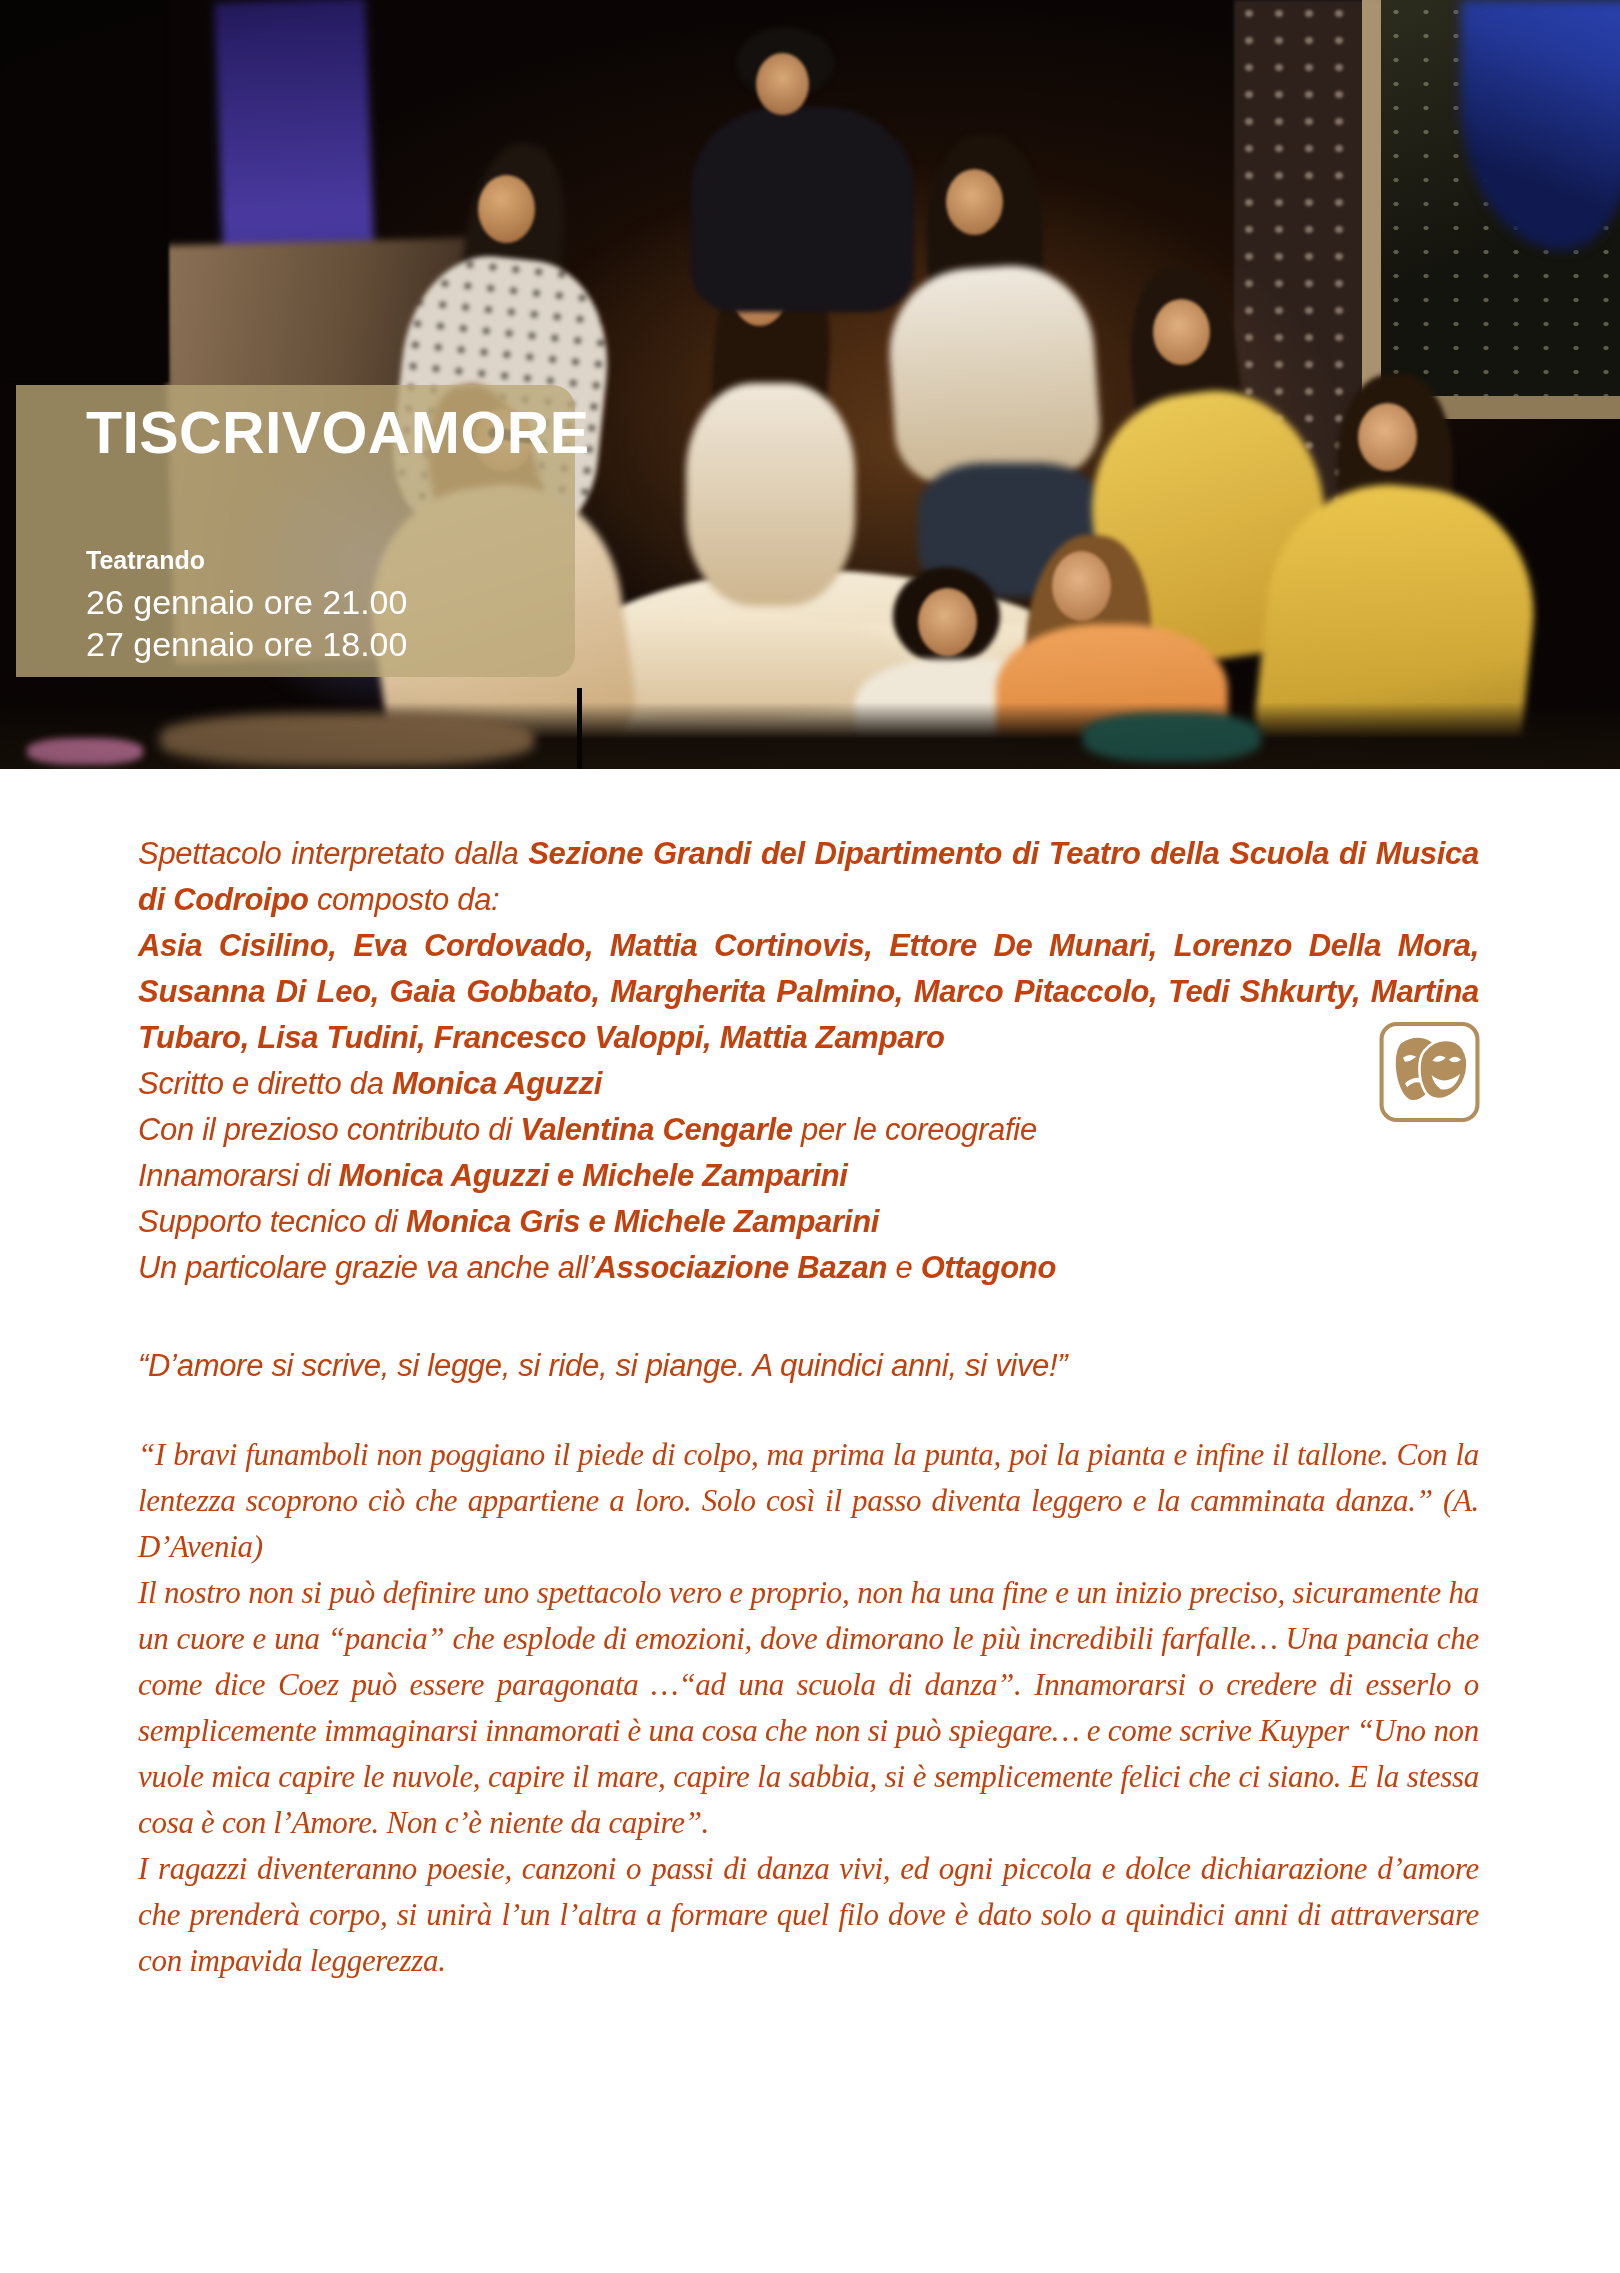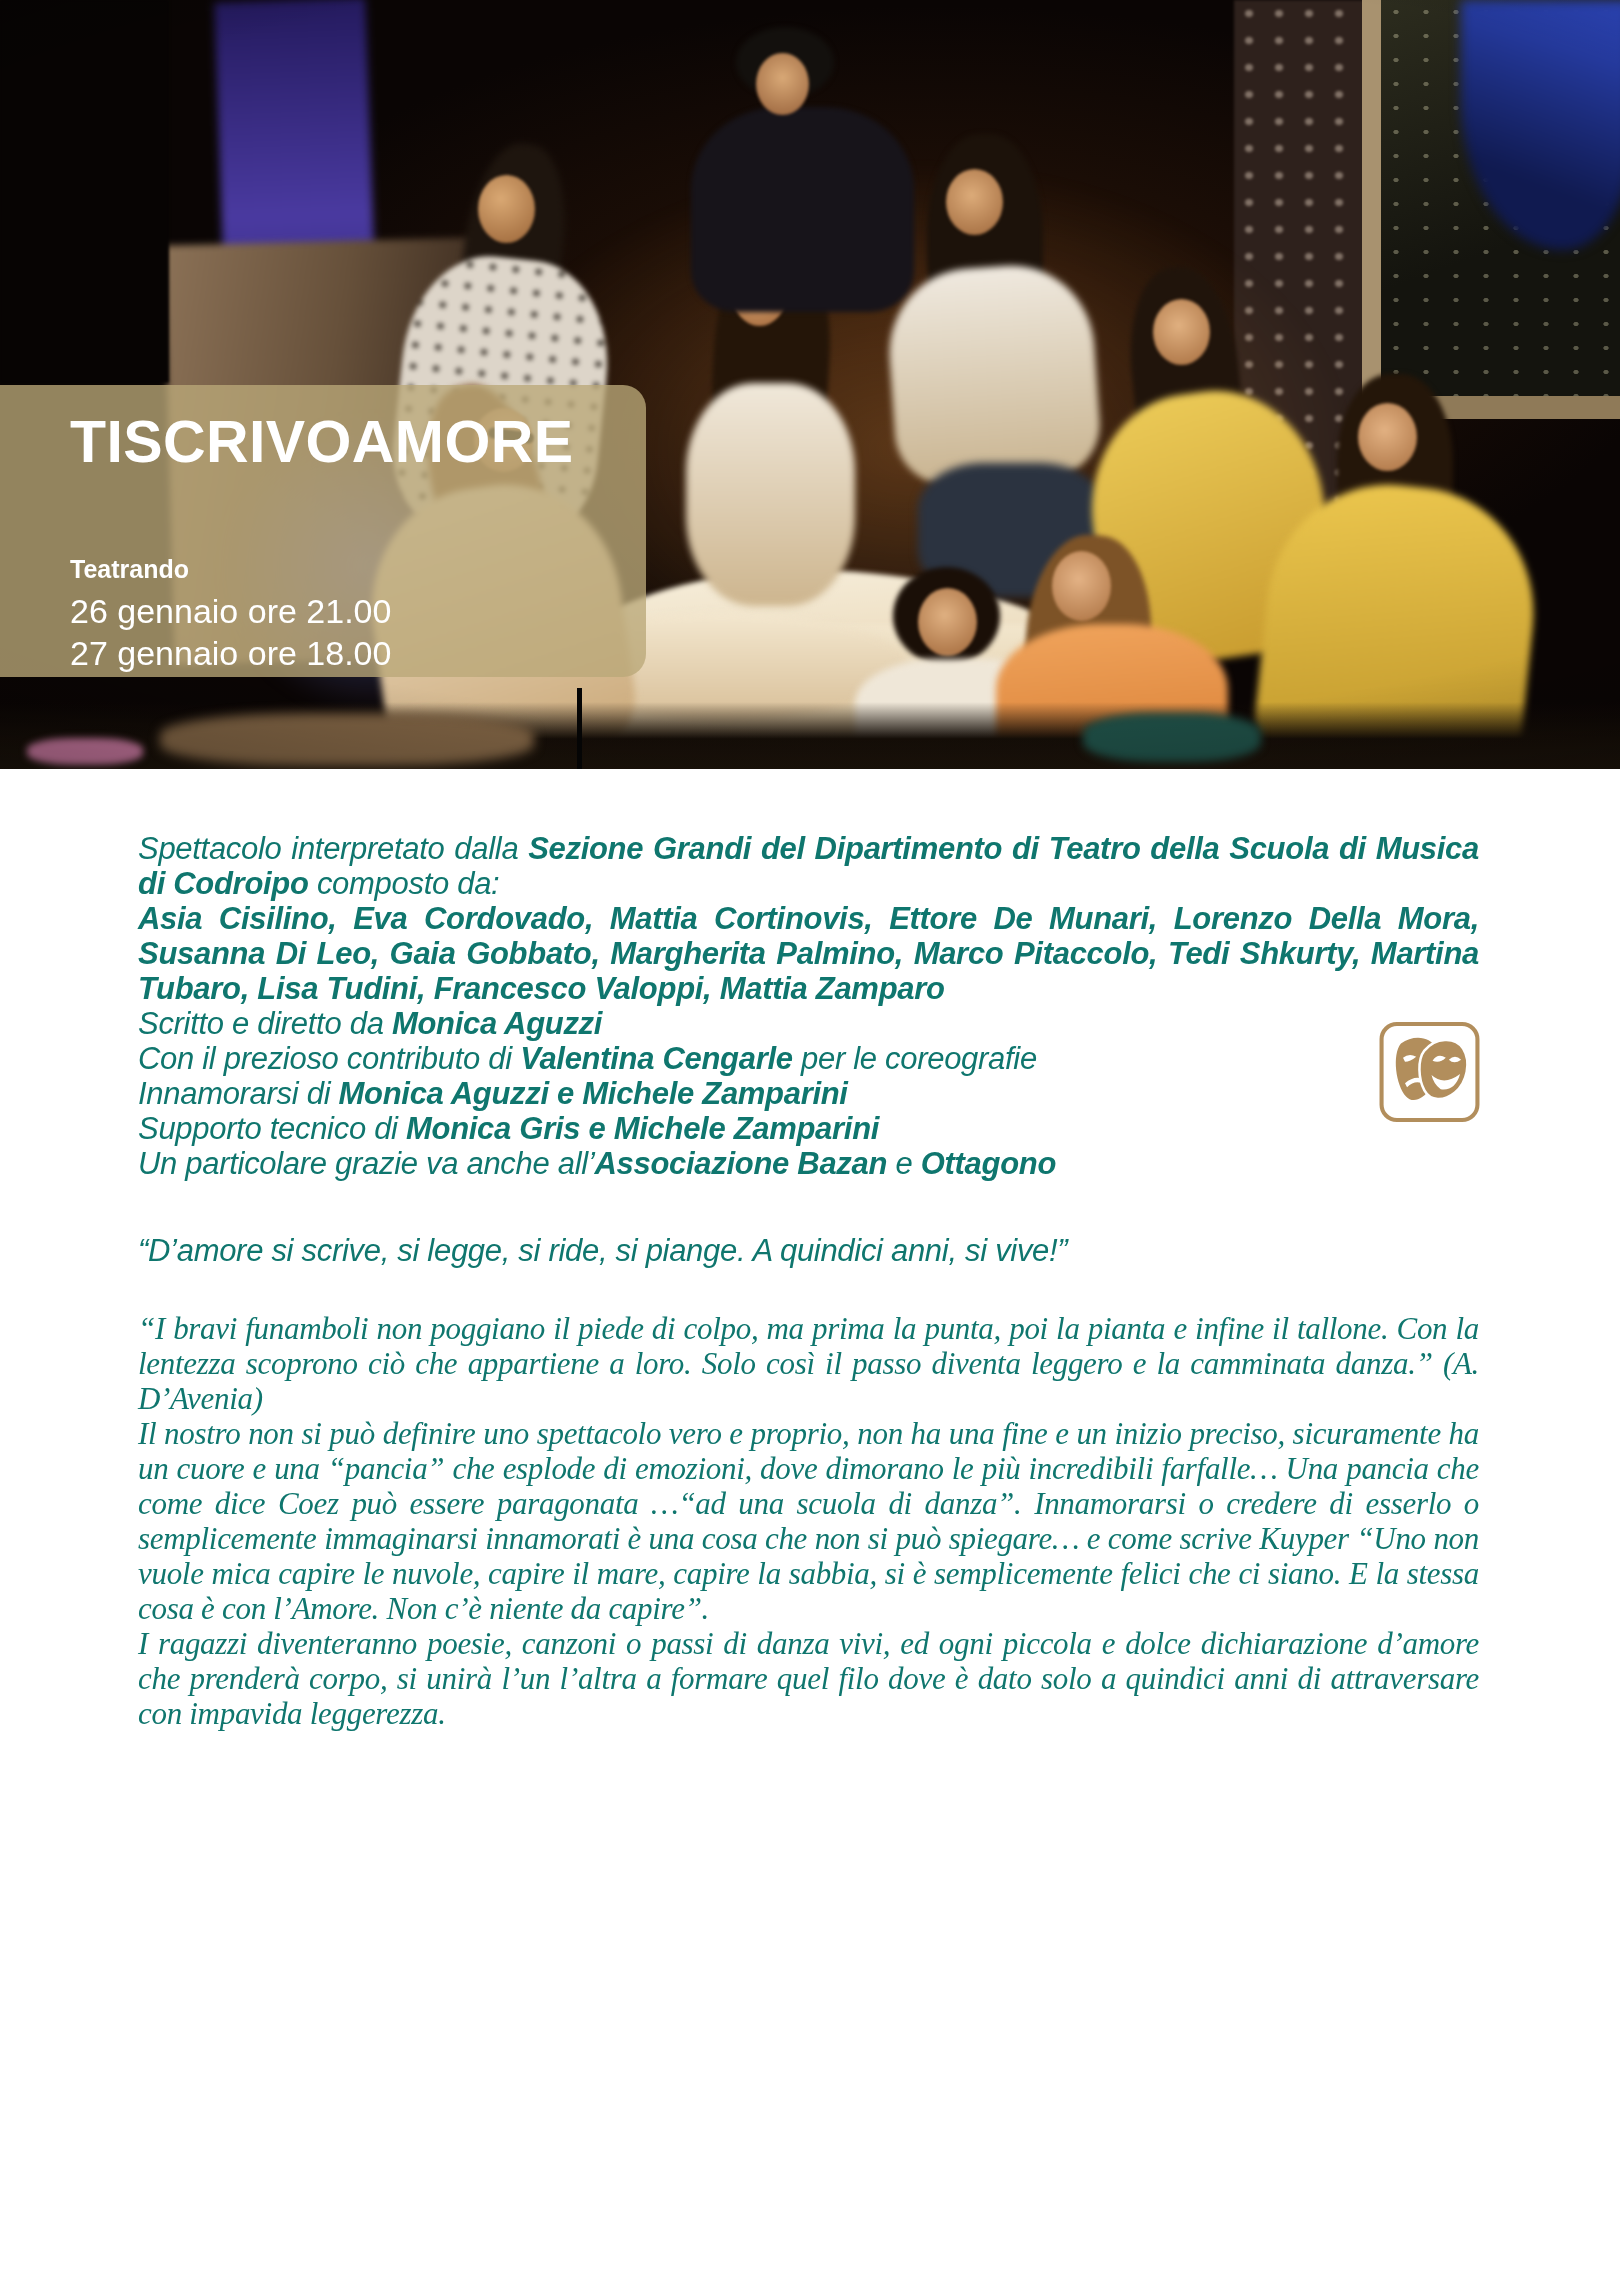--- a/index.html
+++ b/index.html
@@ -14,24 +14,24 @@
   .hero{
     position:relative;
     width:1621px;height:769px;
     background:#0a0604;
     overflow:hidden;
   }
   .hero i{position:absolute;display:block;}
   
   .overlay-box{
     position:absolute;
-    left:0;top:385px;
-    width:646px;height:292px;
+    left:16px;top:385px;
+    width:559px;height:292px;
     box-sizing:border-box;
-    padding:28px 0 0 70px;
+    padding:19px 0 0 70px;
     background:rgba(186,168,120,0.78);
     border-radius:0 23px 23px 0;
     color:#ffffff;
     z-index:20;
   }
   .ov-title{
     font-size:59px;
     font-weight:bold;
     line-height:59px;
     letter-spacing:0.4px;
@@ -47,23 +47,23 @@
     font-size:34px;
     font-weight:normal;
     line-height:42px;
   }
   
   .content{
     width:1341px;
     margin:62px 142px 0 138px;
     font-style:italic;
     font-size:31px;
-    line-height:35px;
+    line-height:46px;
     letter-spacing:-0.3px;
-    color:#0f766e;
+    color:#c2410c;
     text-align:justify;
   }
   .content b{font-weight:700;}
   .credit-line{margin:0;}
   .quote{margin:52px 0 43px 0;}
   .para-line{margin:0;font-family:Liberation Serif, serif;}
   
   .masks-wrap{
     position:absolute;
     left:1378px;top:1021px;

